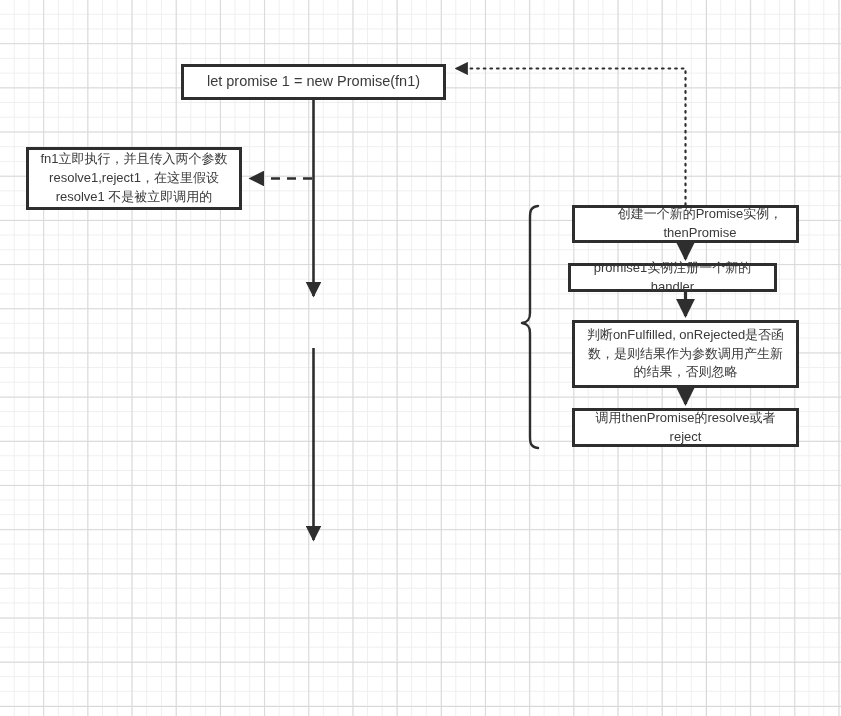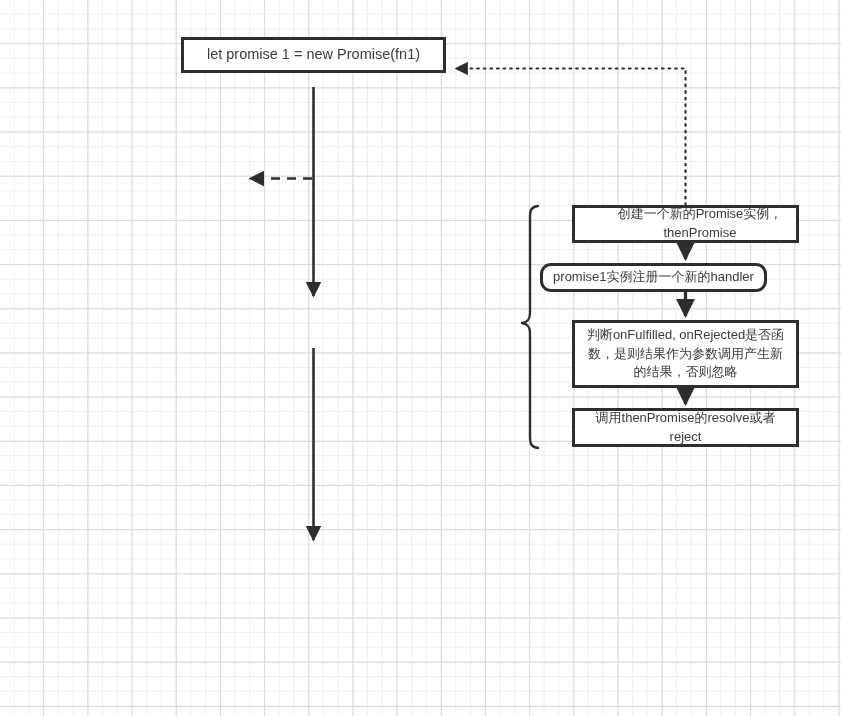--- a/index.html
+++ b/index.html
@@ -57,40 +57,39 @@
 
   .node-text {
     display: block;
     width: 100%;
     padding: 0 6px;
     box-sizing: border-box;
   }
 
   
   #node-create-promise {
-    left: 181px;  top: 37px;   width: 265px; height: 36px;
+    left: 181px;  top: 64px;   width: 265px; height: 36px;
     font-size: 14.5px;
   }
   #node-fn1-note {
     left: 26px;   top: 147px;  width: 216px; height: 63px;
     font-size: 13px;
   }
   #node-then-call {
     left: 111px;  top: 303px;  width: 406px; height: 45px;
     font-size: 14.5px;
   }
   #node-new-then-promise {
     left: 572px;  top: 205px;  width: 227px; height: 38px;
     font-size: 13px;
     padding-left: 29px;
   }
   #node-register-handler {
-    left: 540px;  top: 263px;  width: 227px; height: 29px;
+    left: 568px;  top: 263px;  width: 209px; height: 29px;
     font-size: 13px;
-    border-radius: 11px;
   }
   #node-check-functions {
     left: 572px;  top: 320px;  width: 227px; height: 68px;
     font-size: 13px;
   }
   #node-call-resolve-reject {
     left: 572px;  top: 408px;  width: 227px; height: 39px;
     font-size: 13px;
   }
   #node-result-state {
@@ -150,20 +149,25 @@
                C 528 324, 530 327, 530 333
                L 530 436
                C 530 442, 530 447, 538 448" fill="none" stroke="#2e2e2e" stroke-width="2.4" stroke-linecap="round" stroke-linejoin="round"></path>
     </g>
   </svg>
 
   <div class="node" id="node-create-promise">
     <span class="node-text">let promise 1 = new Promise(fn1)</span>
   </div>
 
+  <div class="node" id="node-fn1-note">
+    <span class="node-text">fn1立即执行，并且传入两个参数
+resolve1,reject1，在这里假设
+resolve1 不是被立即调用的</span>
+  </div>
 
 
   <div class="node" id="node-new-then-promise">
     <span class="node-text">创建一个新的Promise实例，
 thenPromise</span>
   </div>
 
   <div class="node" id="node-register-handler">
     <span class="node-text">promise1实例注册一个新的handler</span>
   </div>

